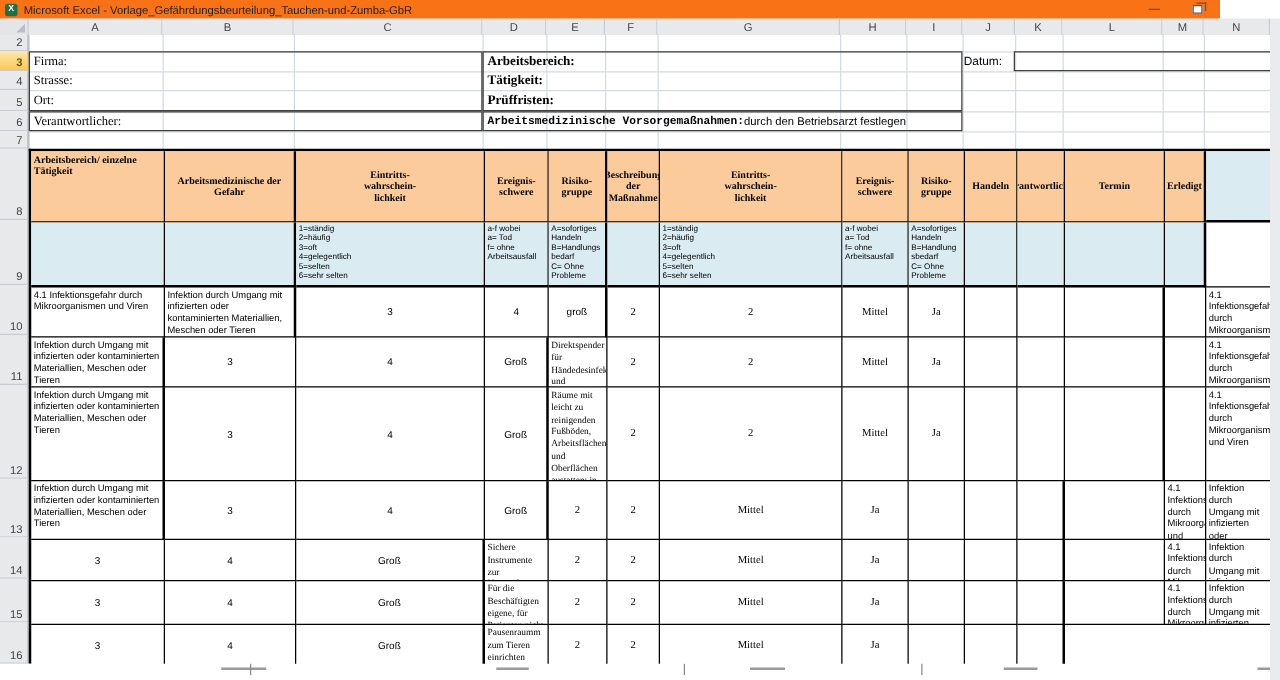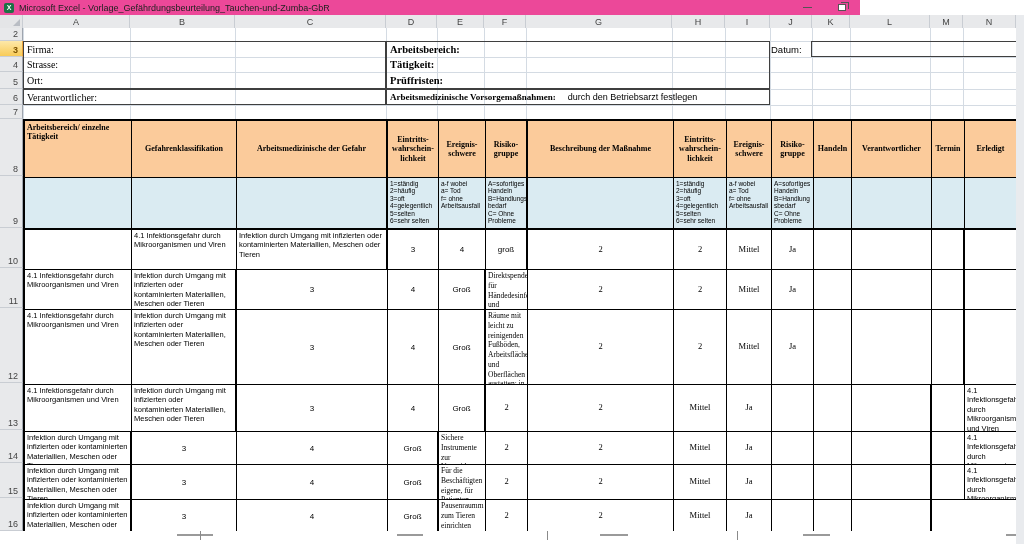--- a/index.html
+++ b/index.html
@@ -1,22 +1,22 @@
 <!DOCTYPE html>
 <html><head>
 <meta charset="utf-8">
 <style>
   * { margin:0; padding:0; box-sizing:border-box; }
   html,body { width:1024px; height:544px; overflow:hidden; background:#fff;
               font-family:"Liberation Sans", sans-serif; }
   #screen { position:relative; width:1024px; height:544px; background:#fff; }
 
   
-  .titlebar { position:absolute; left:0; top:0; width:860px; height:15px;
-              background:#ec4899; display:flex; align-items:center; }
+  .titlebar { position:absolute; left:0; top:0; width:976px; height:15px;
+              background:#f97316; display:flex; align-items:center; }
   .xlicon { width:10px; height:10px; margin-left:4px; background:#1E7145;
             border-radius:2px; color:#fff; font-size:7px; font-weight:bold;
             display:flex; align-items:center; justify-content:center; }
   .titletext { margin-left:5px; font-size:9px; color:#222; white-space:nowrap; }
   .winbtns { position:absolute; right:14px; top:0; height:15px; display:flex; gap:26px; align-items:center; }
   .minbtn { width:9px; height:1px; background:#555; }
   .restbtn { width:8px; height:7px; border:1px solid #555; position:relative; background:#fff; }
   .restbtn:before { content:""; position:absolute; left:2px; top:-3px; width:7px; height:6px;
                     border:1px solid #555; border-bottom:none; border-left:none; }
 
@@ -40,22 +40,22 @@
 
   
   .topgrid { position:absolute; left:0; top:28px; width:1024px; height:91px; }
   .vl { position:absolute; top:0; width:1px; height:91px; background:#D4DBE3; }
   .hl { position:absolute; left:23px; width:993px; height:1px; background:#D4DBE3; }
   .fbox { position:absolute; border:1.5px solid #3F3F3F; background:transparent; }
   .flabel { position:absolute; display:flex; align-items:center;
             font-family:"Liberation Serif", serif; font-size:10px; color:#000; white-space:nowrap; }
   .flabel.bold { font-weight:bold; font-size:10.5px; }
   .flabel.sans { font-family:"Liberation Sans", sans-serif; font-size:9.5px; }
-  .vorsorge b { font-family:Liberation Serif, serif; font-size:9px; }
-  .vorsorge span.val { font-family:"Liberation Sans", sans-serif; font-size:9px; font-weight:normal;margin-left:12px; }
+  .vorsorge b { font-family:Liberation Mono, monospace; font-size:9px; }
+  .vorsorge span.val { font-family:"Liberation Sans", sans-serif; font-size:9px; font-weight:normal; }
 
   
   .riskTable { position:absolute; left:23px; top:119px; width:993px; height:412px;
                display:grid;
                grid-template-columns:107px 105px 151px 51px 47px 42px 146px 53px 45px 42px 38px 80px 33px 53px;
                grid-template-rows:57px 52px 40px 40px 75px 47px 33px 35px 33px;
                border-top:2px solid #000; border-left:2px solid #000; background:#fff; }
   .c { border-right:1px solid #000; border-bottom:1px solid #000; overflow:hidden; }
   .bR2 { border-right-width:2px; }
   .bB2 { border-bottom-width:2px; }
@@ -168,21 +168,20 @@
         <b>Arbeitsmedizinische Vorsorgemaßnahmen:</b>
         <span class="val"> durch den Betriebsarzt festlegen</span>
       </div>
     <div class="flabel sans" style="left:771px;top:13px;height:16px">Datum:</div>
   </div>
 
   <div class="riskTable">
 
     <div class="c hd hdA">Arbeitsbereich/ einzelne
 Tätigkeit</div>
-    <div class="c hd">Gefahrenklassifikation</div>
     <div class="c hd bR2">Arbeitsmedizinische der Gefahr</div>
     <div class="c hd">Eintritts-
 wahrschein-
 lichkeit</div>
     <div class="c hd">Ereignis-
 schwere</div>
     <div class="c hd bR2">Risiko-
 gruppe</div>
     <div class="c hd">Beschreibung der Maßnahme</div>
     <div class="c hd">Eintritts-

